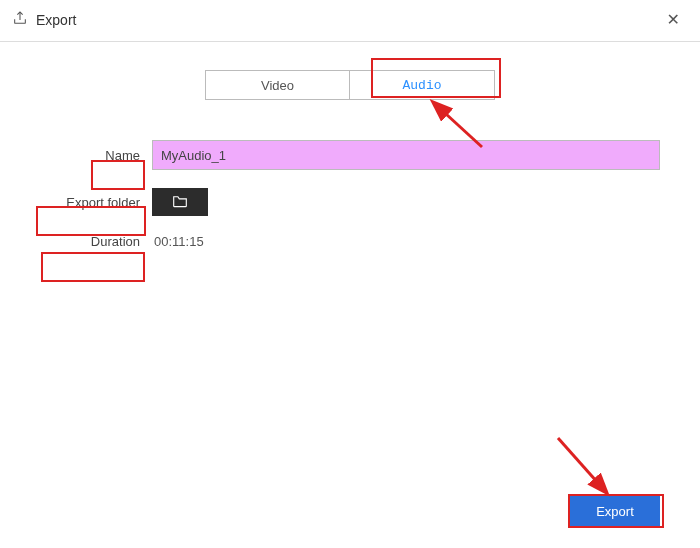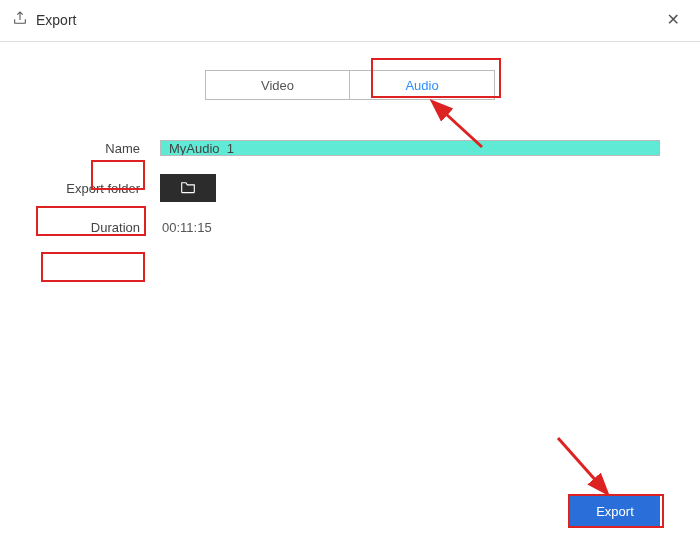--- a/index.html
+++ b/index.html
@@ -35,46 +35,46 @@
     width: 145px;
     height: 30px;
     border: 1px solid #bbb;
     display: flex;
     align-items: center;
     justify-content: center;
     cursor: pointer;
     color: #555;
     background: #fff;
   }
-  .tab + .tab { border-left: none; }
+  .tab + .tab { border-left: none; font-family: Liberation Mono, monospace; }
   .tab.active { color: #2b90ff; }
 
   .form {
     margin-top: 40px;
     padding: 0 40px;
   }
   .row {
     display: flex;
     align-items: center;
     margin-bottom: 18px;
-    gap: 20px;
+    gap: 12px;
   }
   .label {
     width: 100px;
     text-align: right;
     color: #444;
   }
   .text-input {
     flex: 1;
-    height: 16px;
+    height: 30px;
     border: 1px solid #bbb;
     padding: 0 8px;
     font-size: 13px;
     color: #444;
-    background: #5eead4;
+    background: #f0abfc;
   }
   .path-wrap {
     flex: 1;
     display: flex;
     align-items: center;
   }
   .path-display {
     flex: 1;
     height: 28px;
     border: 1px solid #bbb;

